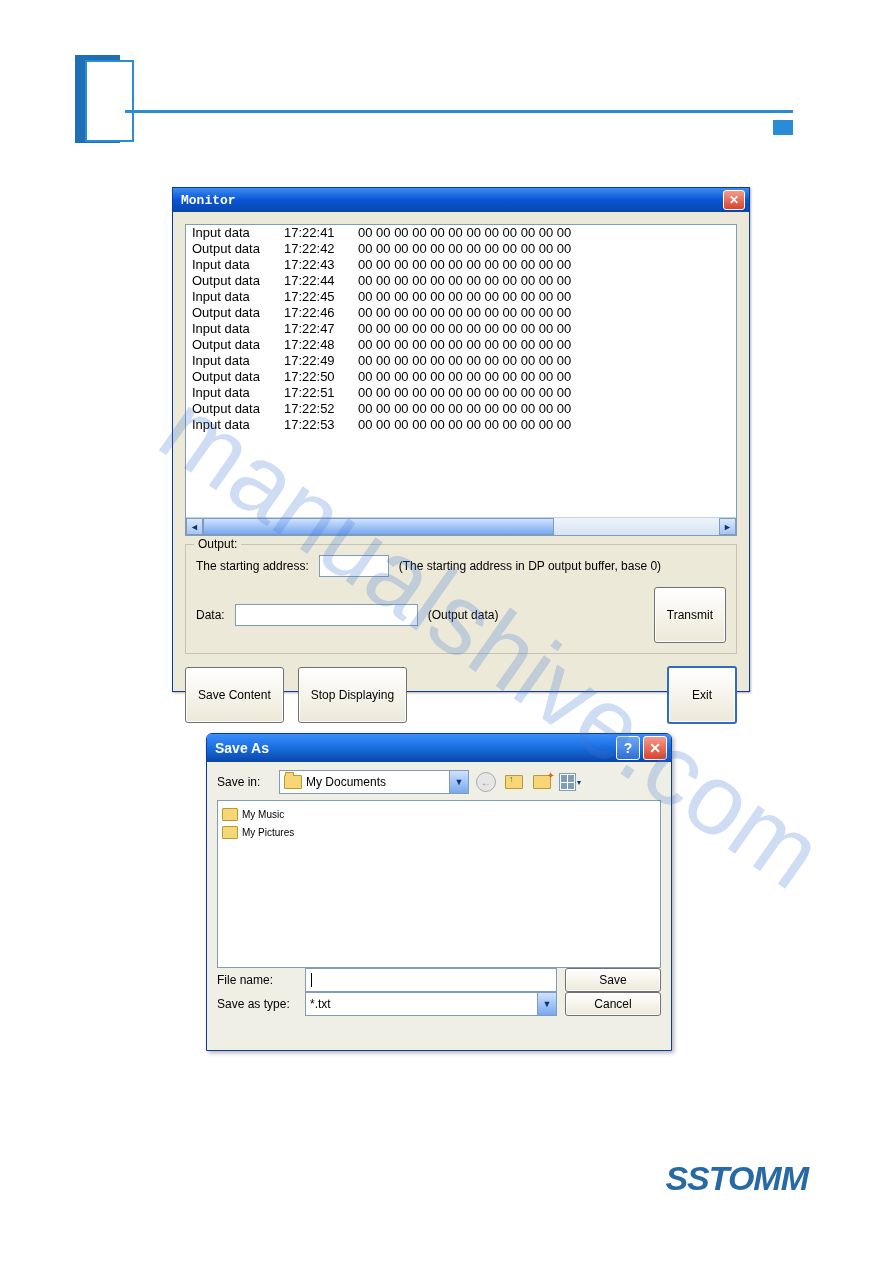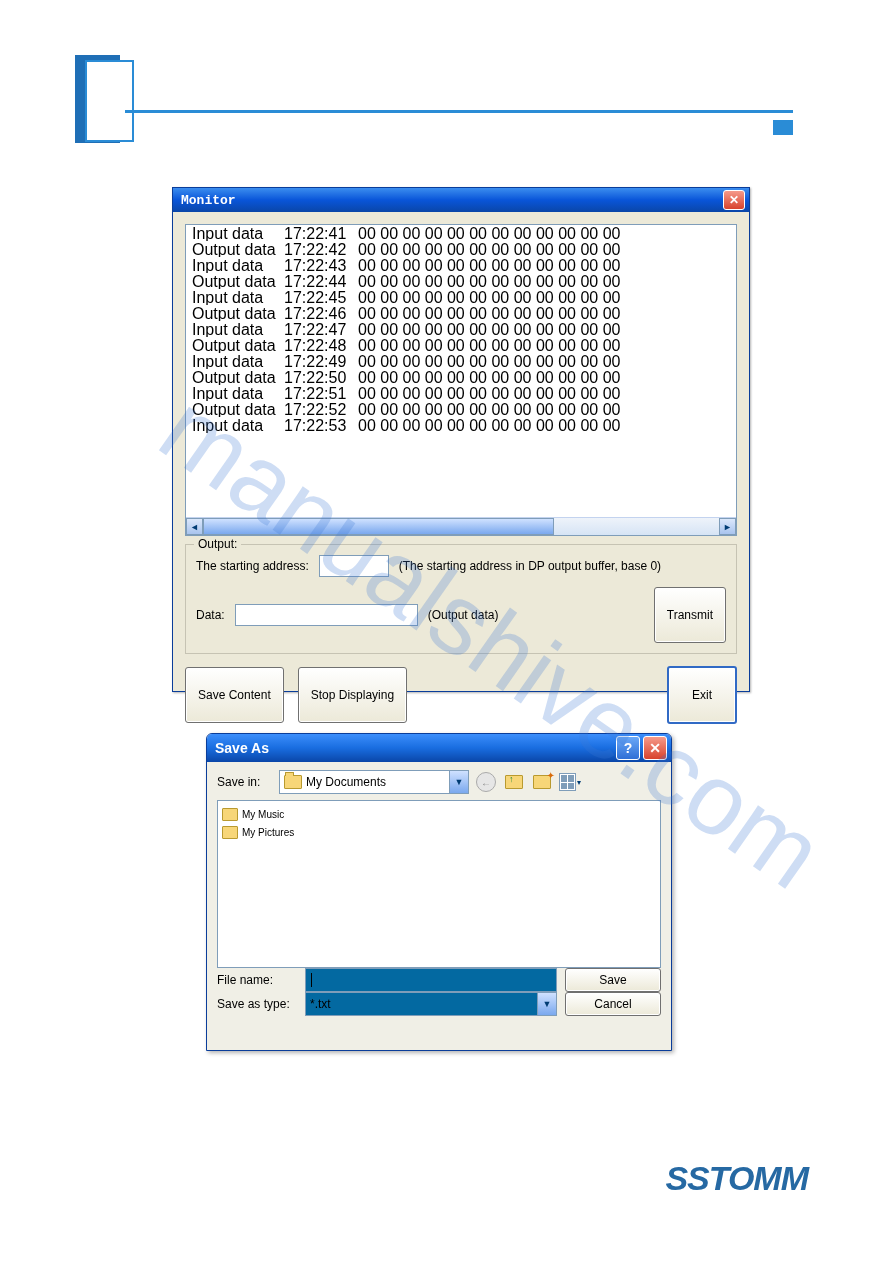--- a/index.html
+++ b/index.html
@@ -120,21 +120,21 @@
   .list-headers > div {
     padding: 2px 6px;
     border-right:1px solid #c6c3b3;
     font-size:12px;
     color:#000;
   }
   .col-status { width: 80px; }
   .col-time { width: 62px; }
   .col-data { flex:1; }
   .list-rows { flex:1; overflow:hidden; }
-  .list-row { display:flex; height:16px; font-size:16px; }
+  .list-row { display:flex; height:16px; font-size:13px; }
   .list-row > div { padding: 0 6px; white-space:nowrap; overflow:hidden; }
   .list-row .col-status { width:80px; }
   .list-row .col-time { width:62px; }
   .list-row .col-data { flex:1; }
   .hscroll {
     height: 17px;
     background: linear-gradient(to bottom,#eef3fa,#d6e4f5);
     border-top:1px solid #c3d3ef;
     display:flex;
     flex-shrink:0;
@@ -252,21 +252,21 @@
     border:1px solid #7f9db9;
     padding:4px;
     overflow:hidden;
   }
   .file-item { display:flex; align-items:center; gap:4px; height:18px; font-size:10px; cursor:pointer; }
   .mini-folder {width:14px;height:11px;background:#f7d678;border:1px solid #b99a2f;border-radius:1px;flex-shrink:0;}
 
   .field-row { display:flex; align-items:center; gap:8px; margin-top:0; }
   .field-row label { width:80px; font-size:12px; }
   .field-row .input-like {
-    flex:1; height:22px; border:1px solid #7f9db9; background:#0369a1;
+    flex:1; height:22px; border:1px solid #7f9db9; background:#ffffff;
     display:flex;align-items:center;padding:0 4px; position:relative;
     max-width: 250px;
   }
   .field-row .input-like.dd .drop {
     position:absolute; right:0; top:0; bottom:0; width:18px;
     background: linear-gradient(to bottom,#cfe1ff,#7aa8ee);
     border-left:1px solid #7f9db9;
     display:flex;align-items:center;justify-content:center;
     color:#003c74;font-size:9px;cursor:pointer;
   }

